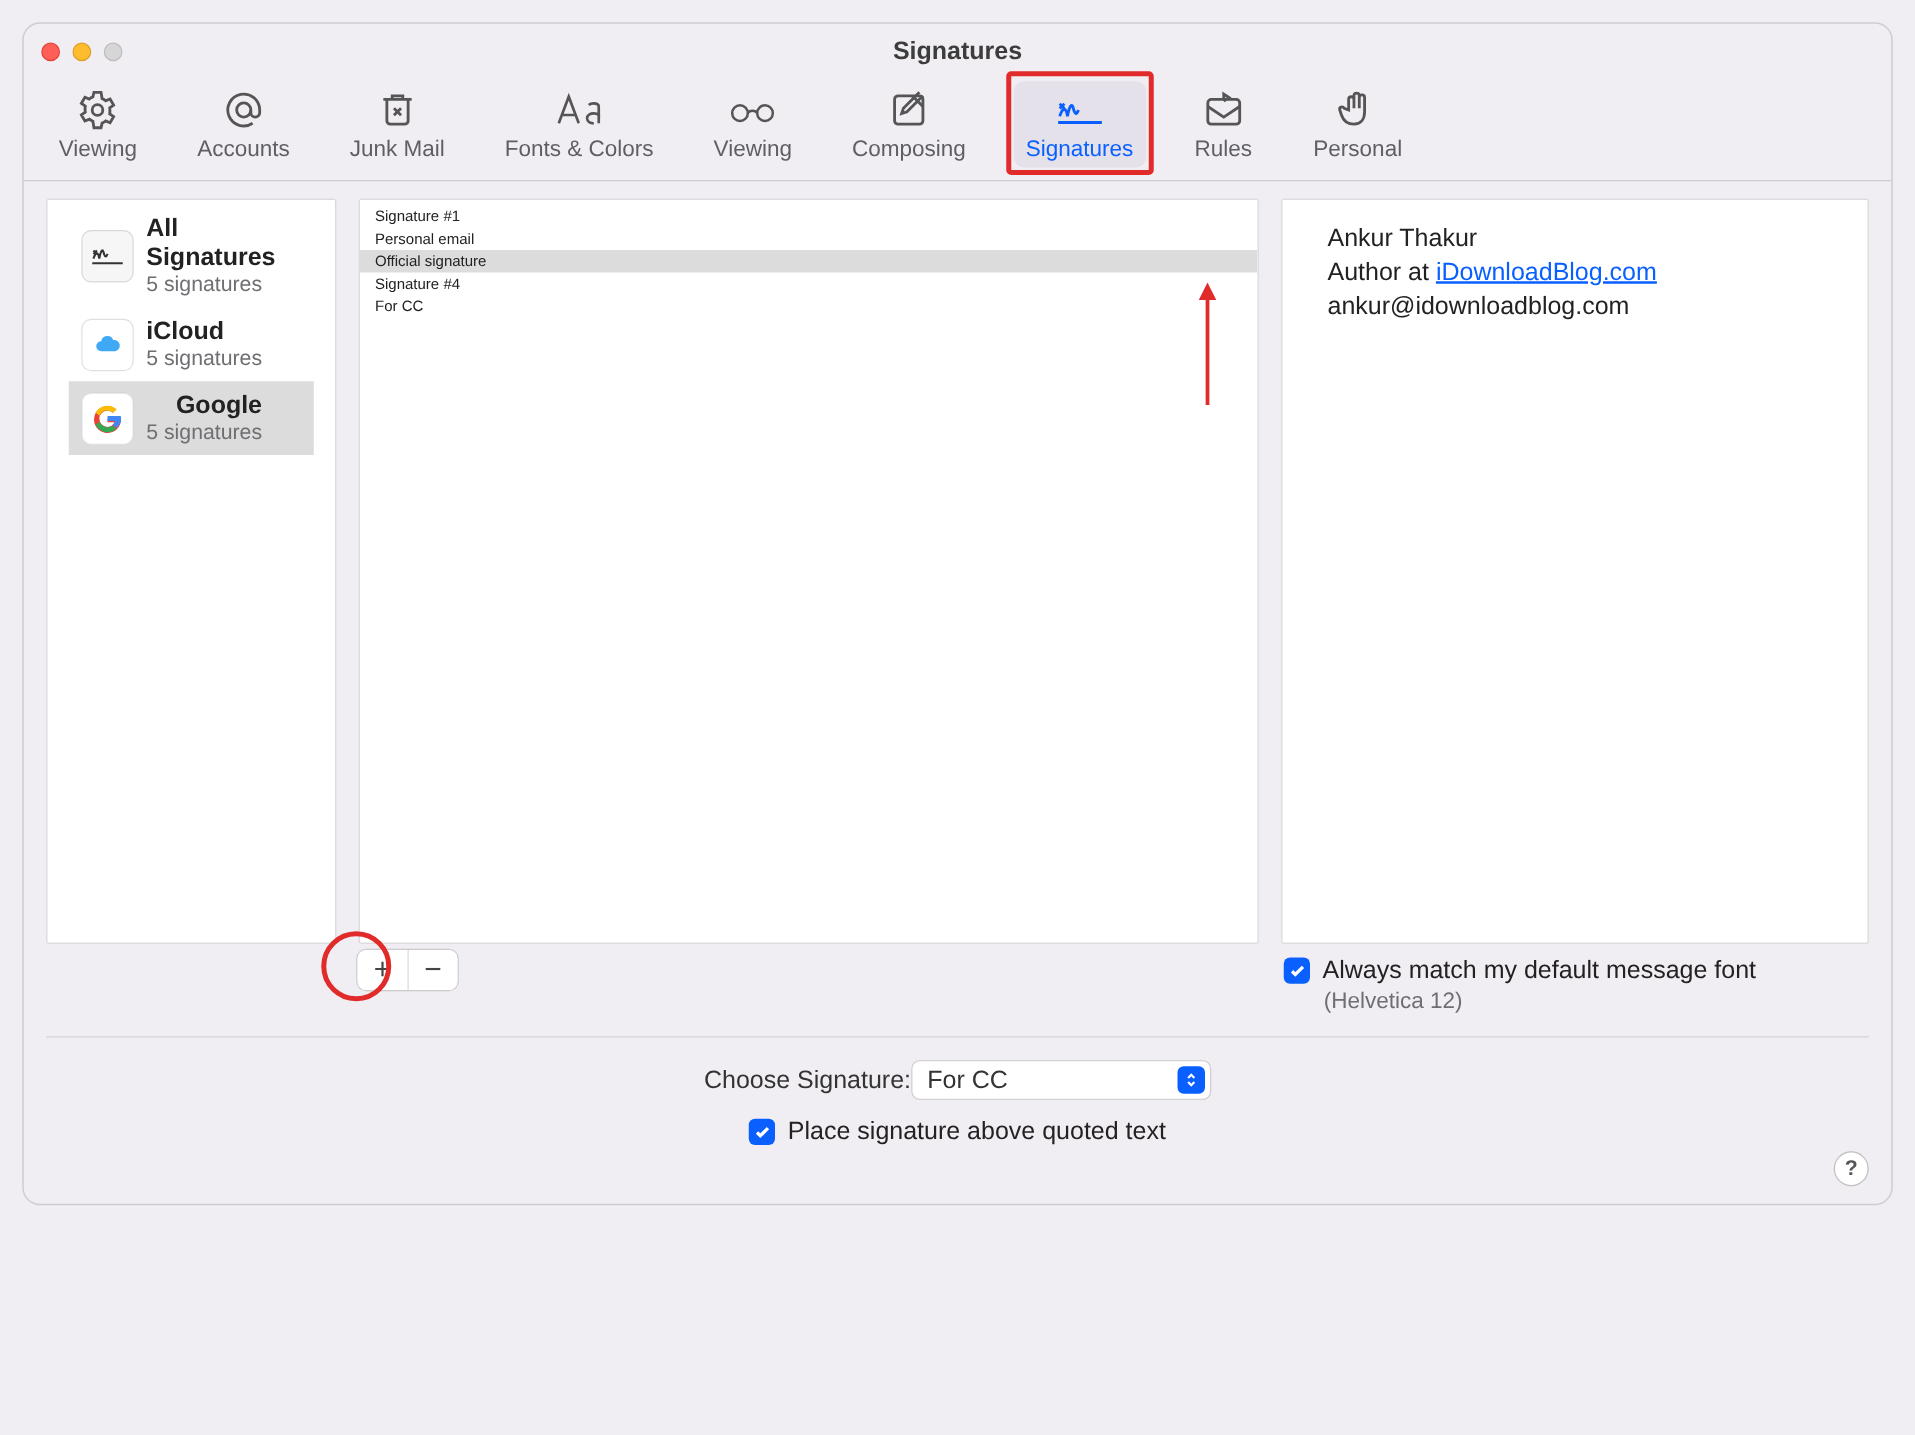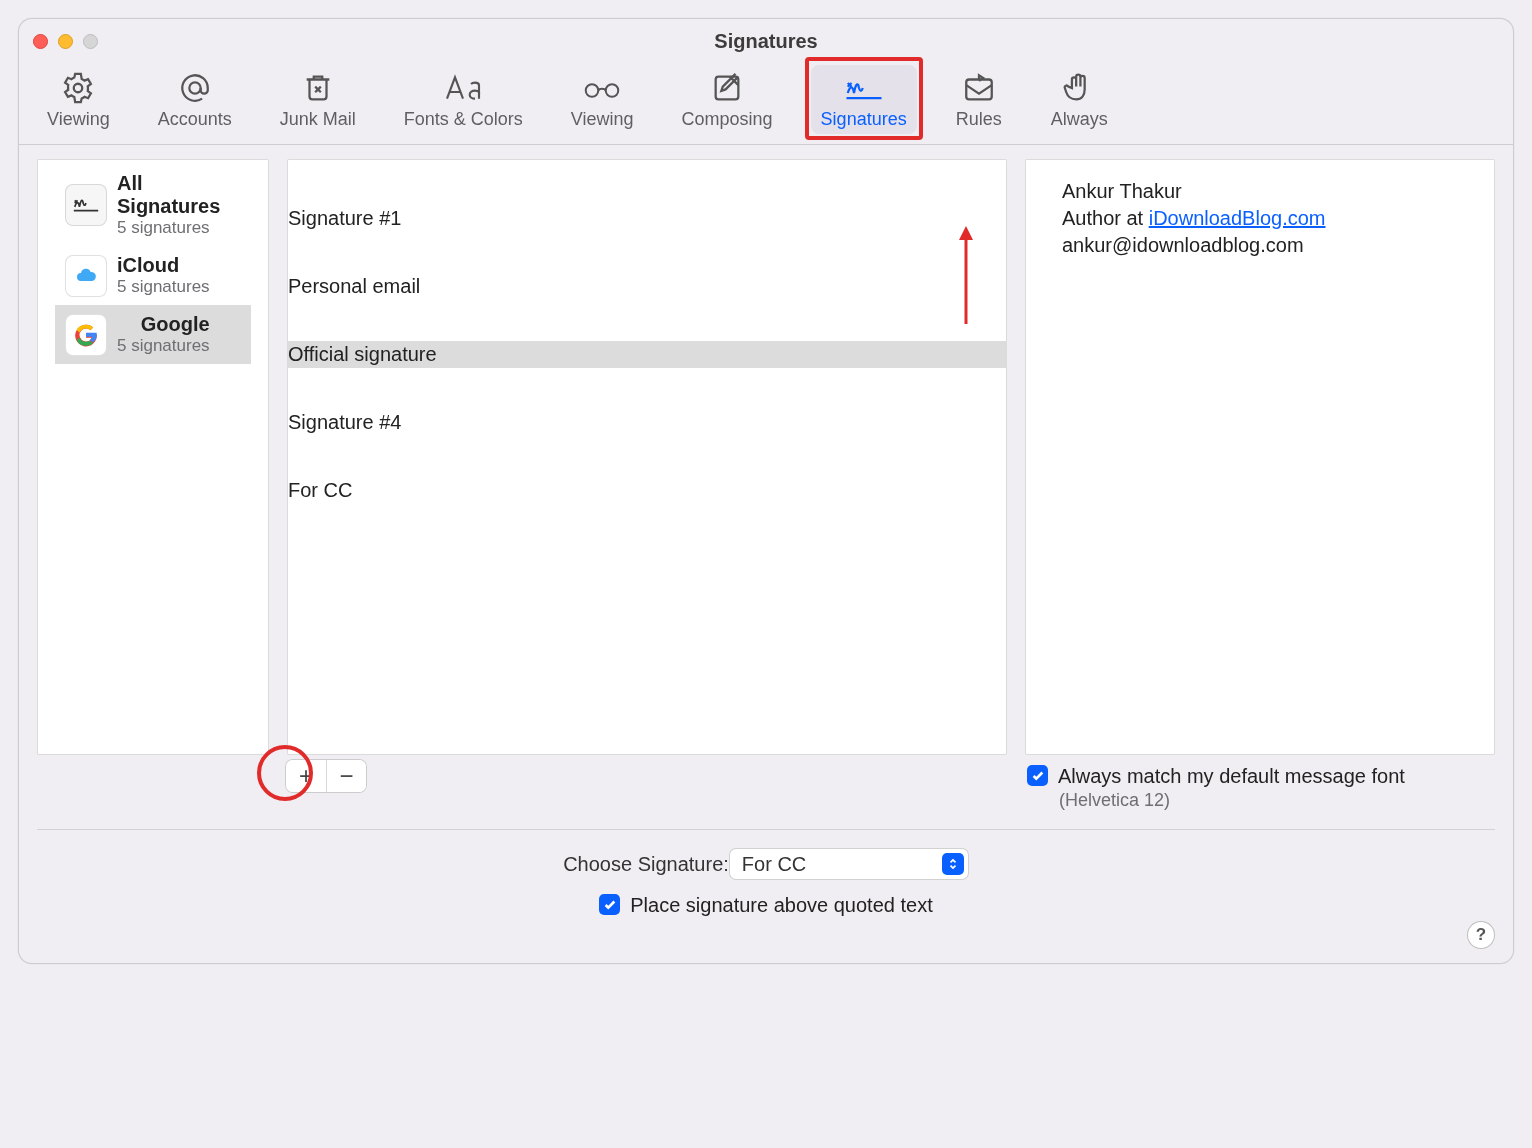--- a/index.html
+++ b/index.html
@@ -102,24 +102,23 @@
     border: 1px solid rgba(0,0,0,0.12);
     background: #f6f6f6;
     display:flex;align-items:center;justify-content:center;
     flex: none;
   }
   .account-text .title { font-size: 20px; font-weight: 600; color:#222; }
   .account-text .sub { font-size: 17px; color:#6e6e73; }
 
   .siglist { flex: 1 1 0; width: 505px; padding: 4px 0; }
   .sig-row {
-    padding: 2px 0;
-    font-size: 20px;
+    padding: 2px 12px;
+    font-size: 12px;
     cursor: default;
-    margin-top: 41px;
   }
   .sig-row.selected { background: #dcdcdc; }
 
   .preview { width: 470px; flex: none; padding: 18px 36px; font-size: 20px; line-height: 1.35; }
   .preview a { color: #0a60ff; text-decoration: underline; }
 
   .below {
     display: flex;
     padding: 4px 18px 0 18px;
     align-items: flex-start;
@@ -147,21 +146,21 @@
     border: 4px solid #e12b2b;
     border-radius: 50%;
     pointer-events:none;
   }
 
   .fontopt {
     margin-left: auto;
     width: 470px;
     padding: 6px 0 0 2px;
   }
-  .checkrow { display:flex; gap:10px; font-size:20px; color:#222;}
+  .checkrow { display:flex; align-items:center; gap:10px; font-size:20px; color:#222;}
   .fontnote { font-size:18px; color:#6e6e73; margin-left: 32px; margin-top:2px;}
   .chk {
     width:21px;height:21px;border-radius:5px;
     background:#0a60ff;display:flex;align-items:center;justify-content:center;
     flex:none;
   }
   .chk svg{stroke:#fff;stroke-width:3;fill:none;}
 
   .divider { height:1px; background: rgba(0,0,0,0.12); margin: 18px 18px 0 18px;}
 
@@ -287,21 +286,21 @@
           </svg>
       </span>
       <span class="lbl">Rules</span>
     </div>
     <div class="toolbtn">
       <span class="icon">
         <svg viewBox="0 0 24 24" width="34" height="34" fill="none" stroke="#555" stroke-width="1.6">
             <path d="M7 12V6a1.5 1.5 0 1 1 3 0v5V4a1.5 1.5 0 1 1 3 0v7V5a1.5 1.5 0 1 1 3 0v8c0 4-2 7-6 7s-6-2-7-5l-1-3c-.5-1.5 1.5-2.5 2.5-1L7 12z"></path>
           </svg>
       </span>
-      <span class="lbl">Always</span>
+      <span class="lbl">Personal</span>
     </div>
   </div>
 
   <div class="content">
 
     <div class="panel accounts">
       <div class="account-row">
         <div class="account-icon">
           <svg viewBox="0 0 32 24" width="30" height="24" fill="none" stroke="#333" stroke-width="1.8">
               <path d="M4 14c2-6 4-6 5 0 1-6 3-10 4-4 1 3 2 3 3 0M3 18h26"></path>

